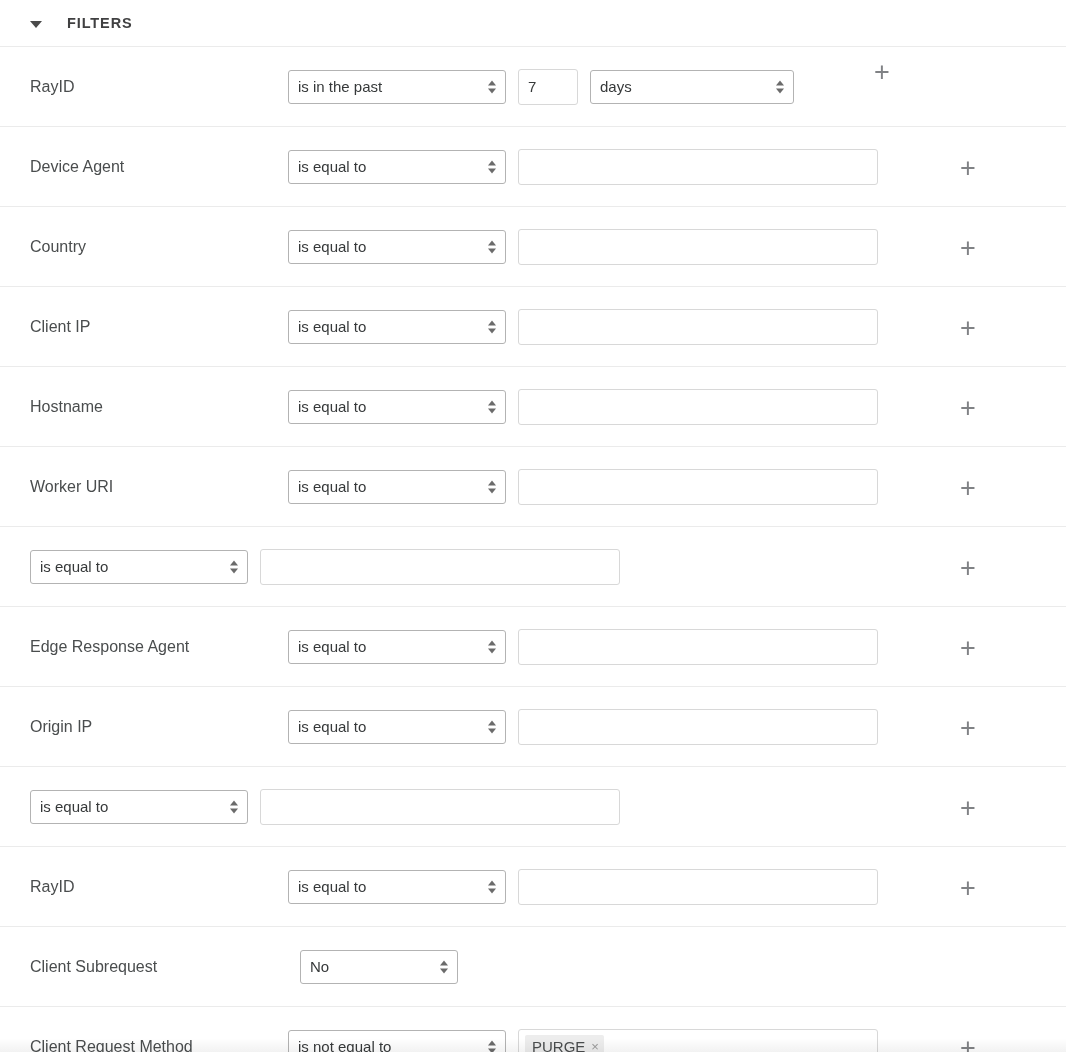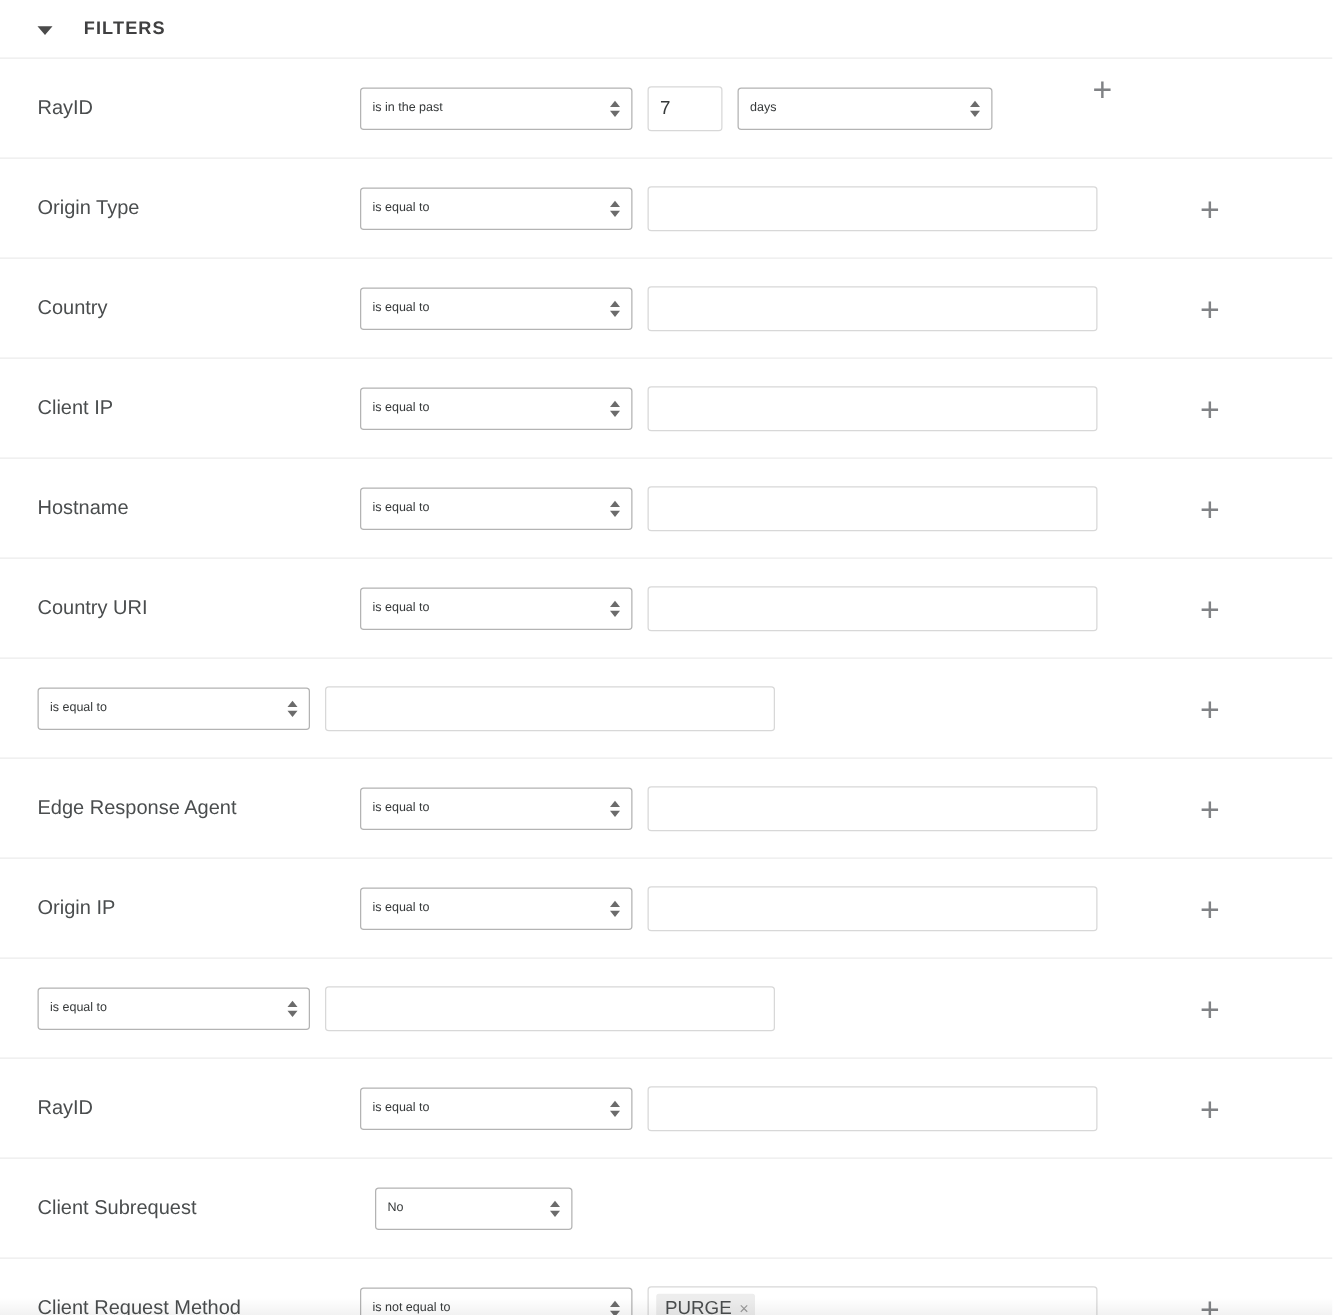--- a/index.html
+++ b/index.html
@@ -69,21 +69,21 @@
   }
   select.op-select, select.val-select, select.unit-select {
     -webkit-appearance: none;
     appearance: none;
     width: 100%;
     height: 34px;
     border: 1px solid #b3b3b3;
     border-radius: 3px;
     background: #fff;
     font-family: "Liberation Sans", sans-serif;
-    font-size: 10px;
+    font-size: 15px;
     color: #36393a;
     padding: 0 30px 0 9px;
     line-height: 32px;
   }
   .sel-arrows {
     position: absolute;
     right: 10px;
     top: 50%;
     transform: translateY(-50%);
     pointer-events: none;
@@ -196,21 +196,21 @@
           </span></div>
         <div class="value-gap"></div>
         <input type="text" class="text-input narrow" value="7" style="">
         <div class="unit-wrap"><select class="unit-select"><option>days</option></select><span class="sel-arrows">
             <i class="up"></i>
             <i class="down"></i>
           </span></div>
         <span class="add-btn" style="left: 874px; top: 12px;">+</span>
       </div>
       <div class="filter-row">
-        <div class="row-label">Origin Type</div>
+        <div class="row-label">Device Agent</div>
         <div class="op-select-wrap"><select class="op-select"><option>is equal to</option></select><span class="sel-arrows">
             <i class="up"></i>
             <i class="down"></i>
           </span></div>
         <div class="value-gap"></div>
         <input type="text" class="text-input" style="">
         <span class="add-btn" style="left: 960px; top: 28px;">+</span>
       </div>
       <div class="filter-row">
         <div class="row-label">Country</div>
@@ -236,21 +236,21 @@
         <div class="row-label">Hostname</div>
         <div class="op-select-wrap"><select class="op-select"><option>is equal to</option></select><span class="sel-arrows">
             <i class="up"></i>
             <i class="down"></i>
           </span></div>
         <div class="value-gap"></div>
         <input type="text" class="text-input" style="">
         <span class="add-btn" style="left: 960px; top: 28px;">+</span>
       </div>
       <div class="filter-row">
-        <div class="row-label">Country URI</div>
+        <div class="row-label">Worker URI</div>
         <div class="op-select-wrap"><select class="op-select"><option>is equal to</option></select><span class="sel-arrows">
             <i class="up"></i>
             <i class="down"></i>
           </span></div>
         <div class="value-gap"></div>
         <input type="text" class="text-input" style="">
         <span class="add-btn" style="left: 960px; top: 28px;">+</span>
       </div>
       <div class="filter-row">
         <div class="op-select-wrap"><select class="op-select"><option>is equal to</option></select><span class="sel-arrows">

